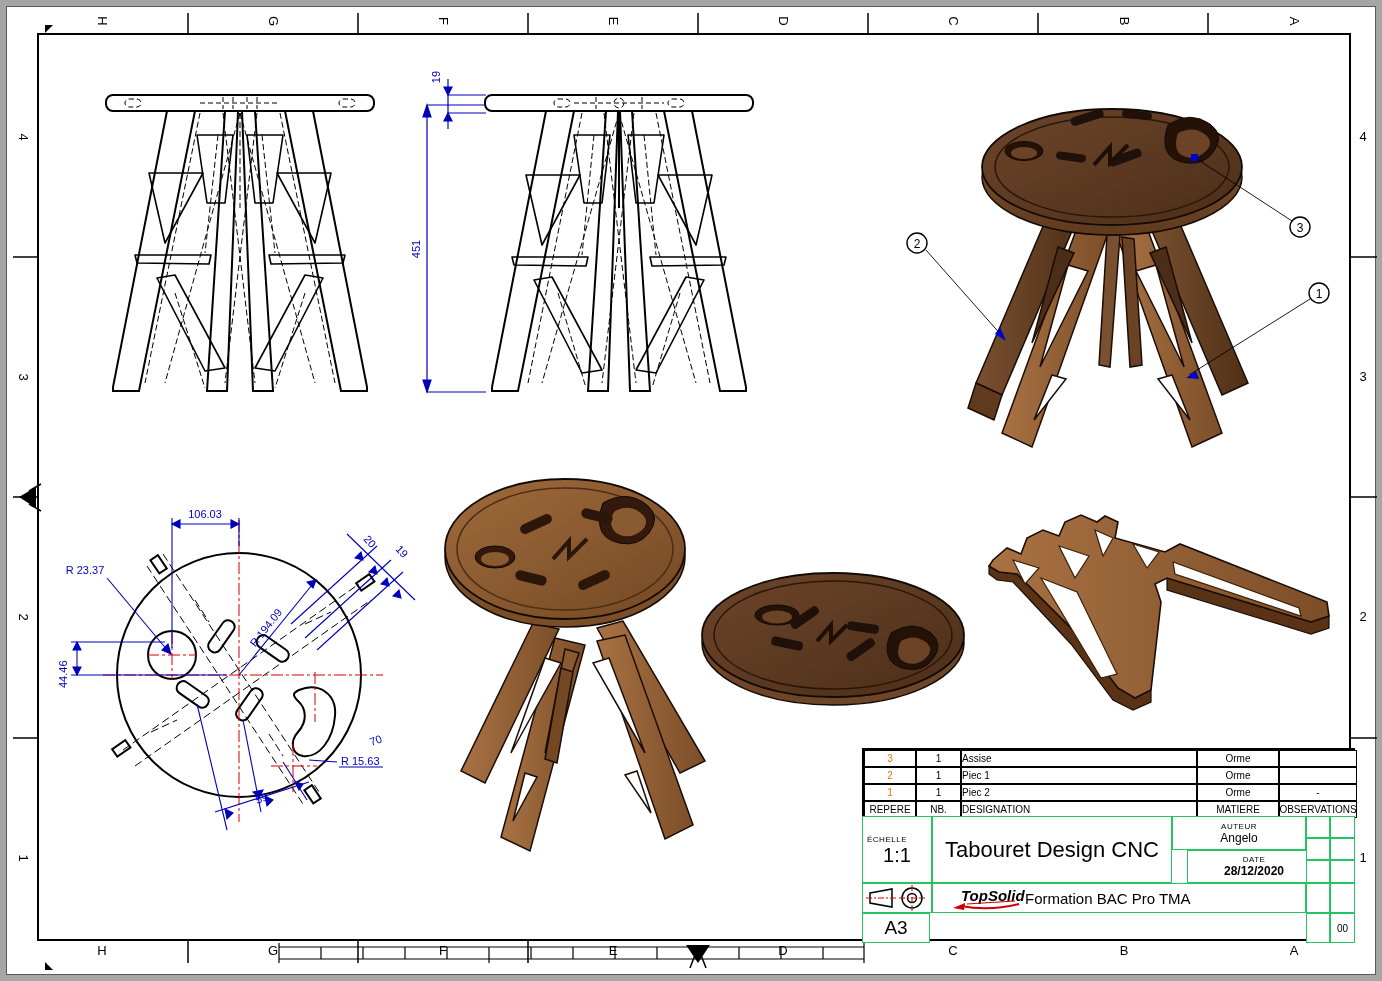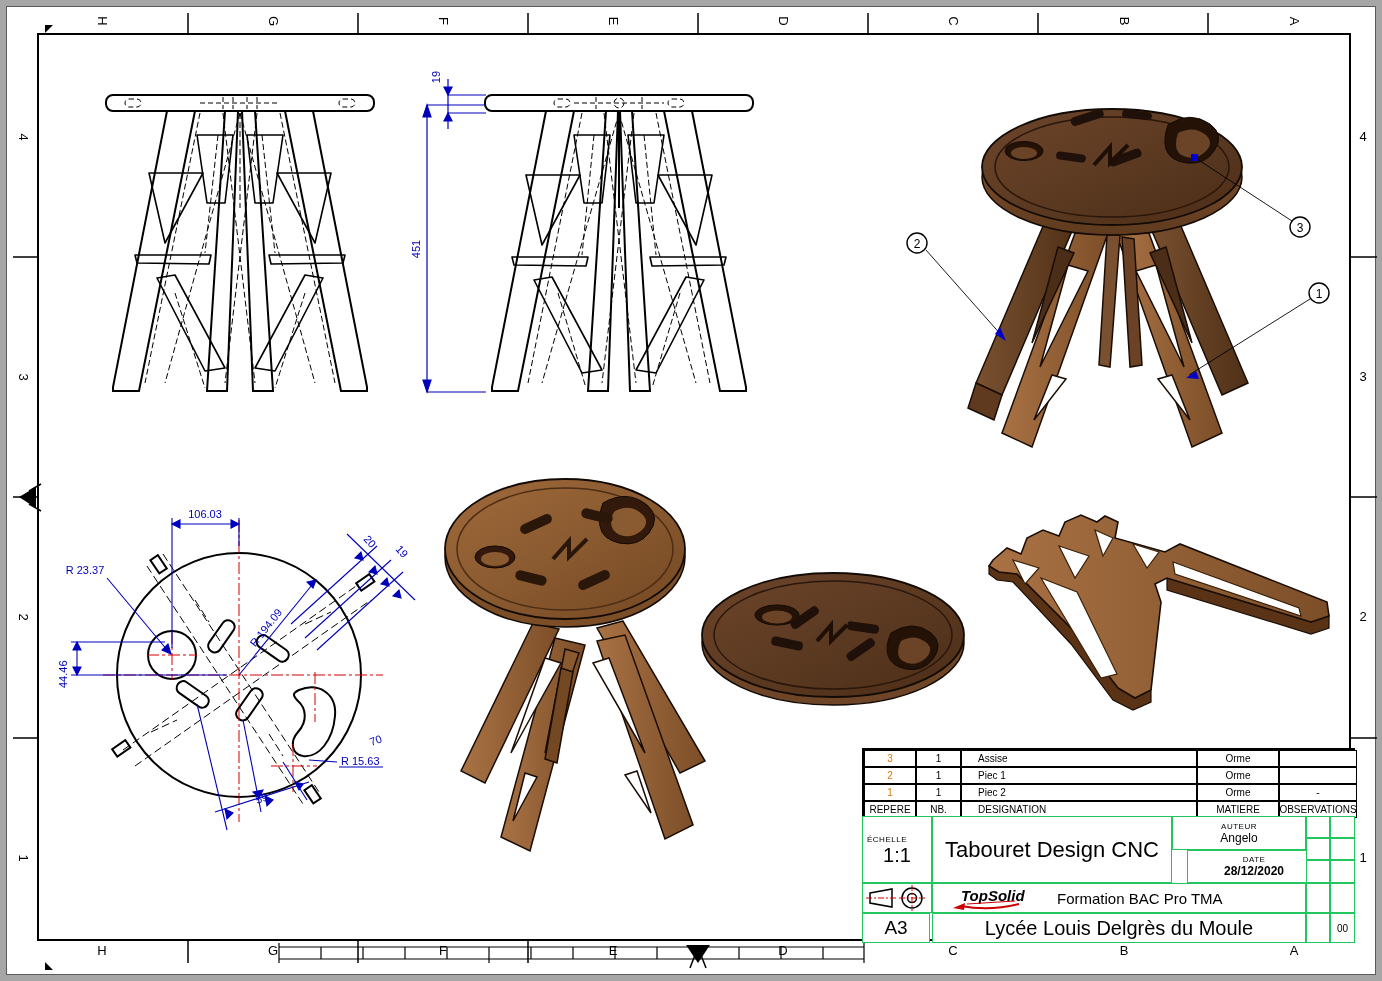--- a/index.html
+++ b/index.html
@@ -14,21 +14,21 @@
   .rot90{transform:rotate(90deg);}
   .abs{position:absolute;}
   svg{display:block;}
   
   #titleblock{position:absolute;left:855px;top:741px;width:493px;height:195px;font-size:10px;}
   .tb-cell{position:absolute;box-sizing:border-box;border:1px solid #22c55e;background:#fff;}
   .pt-grid{position:absolute;left:0;top:0;width:493px;height:68px;display:grid;
            grid-template-columns:52px 45px 236px 82px 78px;grid-template-rows:17px 17px 17px 17px;
            border:2px solid #000;box-sizing:border-box;}
   .pt-cell{border:1px solid #000;box-sizing:border-box;display:flex;align-items:center;
-           padding:0 16px;font-size:10px;white-space:nowrap;overflow:hidden;background:#fff;}
+           padding:0 0;font-size:10px;white-space:nowrap;overflow:hidden;background:#fff;}
   .pt-center{justify-content:center;padding:0;}
   .repere-num{color:#dd7700;}
   .lbl-small{font-size:8px;letter-spacing:0.5px;}
   .center-flex{display:flex;align-items:center;justify-content:center;}
   .col-flex{display:flex;flex-direction:column;align-items:center;justify-content:center;}
 </style>
 </head>
 <body>
 
 <div id="stage">
@@ -494,35 +494,32 @@
     <div class="tb-cell center-flex" style="left:0;top:135px;width:70px;height:30px;">
       <svg width="62" height="26" viewBox="0 0 62 26">
         <polygon points="4,8 26,4 26,22 4,18" fill="#fff" stroke="#000" stroke-width="1.5"></polygon>
         <line x1="0" y1="13" x2="30" y2="13" stroke="#d40000" stroke-width="1" stroke-dasharray="6 2 2 2"></line>
         <circle cx="46" cy="13" r="10" fill="none" stroke="#000" stroke-width="1.5"></circle>
         <circle cx="46" cy="13" r="4.5" fill="none" stroke="#000" stroke-width="1.5"></circle>
         <line x1="33" y1="13" x2="59" y2="13" stroke="#d40000" stroke-width="1" stroke-dasharray="6 2 2 2"></line>
         <line x1="46" y1="0" x2="46" y2="26" stroke="#d40000" stroke-width="1" stroke-dasharray="6 2 2 2"></line>
       </svg>
     </div>
-    <div class="tb-cell" style="left:70px;top:135px;width:374px;height:30px;display:flex;align-items:center;padding-left:18px;box-sizing:border-box;gap:32px;">
+    <div class="tb-cell" style="left:70px;top:135px;width:374px;height:30px;display:flex;align-items:center;padding-left:18px;box-sizing:border-box;">
       <svg width="74" height="28" viewBox="0 0 74 28" style="flex:none;">
         <text x="10" y="17" font-size="15" font-style="italic" font-weight="bold" fill="#000">TopSolid</text>
         <path d="M68,20 C48,25 26,25 10,22" stroke="#cc0000" stroke-width="2" fill="none"></path>
         <polygon points="2,24 14,19 13,26" fill="#cc0000"></polygon>
         <line x1="16" y1="20" x2="64" y2="17" stroke="#cc0000" stroke-width="1"></line>
       </svg>
       <span style="font-size:15px;">Formation BAC Pro TMA</span>
     </div>
 
     <div class="tb-cell center-flex" style="left:0;top:165px;width:68px;height:30px;">
       <span style="font-size:19px;">A3</span>
-    </div>
-    <div class="tb-cell center-flex" style="left:70px;top:165px;width:374px;height:30px;">
-      <span style="font-size:20px;">Lycée Louis Delgrès du Moule</span>
     </div>
 
     <div class="tb-cell" style="left:444px;top:68px;width:24px;height:22px;"></div>
     <div class="tb-cell" style="left:468px;top:68px;width:25px;height:22px;"></div>
     <div class="tb-cell" style="left:444px;top:90px;width:24px;height:22px;"></div>
     <div class="tb-cell" style="left:468px;top:90px;width:25px;height:22px;"></div>
     <div class="tb-cell" style="left:444px;top:112px;width:24px;height:23px;"></div>
     <div class="tb-cell" style="left:468px;top:112px;width:25px;height:23px;"></div>
     <div class="tb-cell" style="left:444px;top:135px;width:24px;height:30px;"></div>
     <div class="tb-cell" style="left:468px;top:135px;width:25px;height:30px;"></div>

